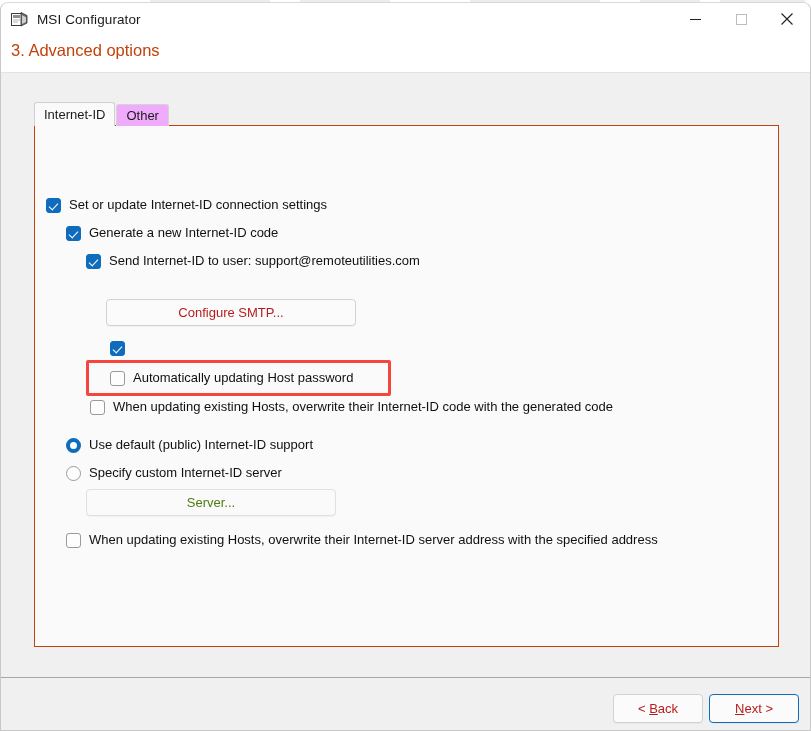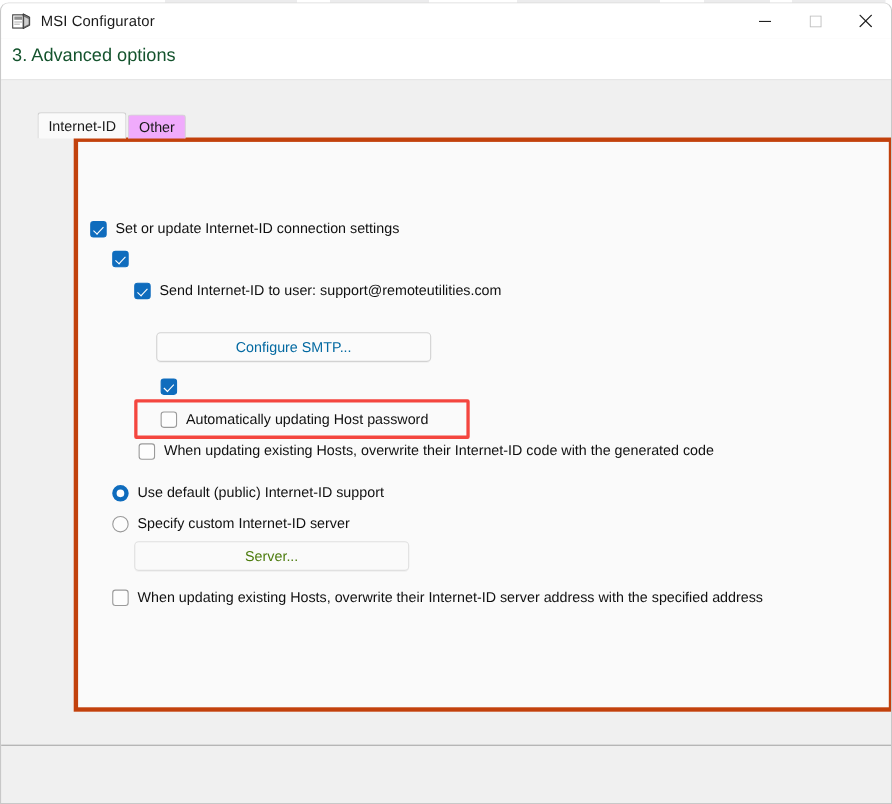--- a/index.html
+++ b/index.html
@@ -92,21 +92,21 @@
     width: 809px;
     height: 37px;
     background: #ffffff;
     box-sizing: border-box;
   }
   .step-title {
     position: absolute;
     left: 10px;
     top: 6px;
     font-size: 16.5px;
-    color: #14532d;
+    color: #c2410c;
   }
   .head-sep {
     position: absolute;
     left: 0; top: 69px;
     width: 809px;
     height: 1px;
     background: #e3e3e3;
   }
 
   
@@ -151,23 +151,22 @@
     z-index: 4;
   }
 
   .tabpanel {
     position: absolute;
     left: 33px;
     top: 52px;
     width: 745px;
     height: 522px;
     background: #fafafa;
-    border: 4px solid #c2410c;
-    box-sizing: border-box;
-    margin-left: 33px;
+    border: 1px solid #c2410c;
+    box-sizing: border-box;
   }
 
   
   .row {
     position: absolute;
     display: flex;
     align-items: center;
     white-space: nowrap;
   }
   .lbl {
@@ -222,21 +221,21 @@
   }
 
   
   .btn {
     box-sizing: border-box;
     background: #fbfbfb;
     border: 1px solid #d2d2d2;
     border-radius: 4px;
     font-family: "Liberation Sans", sans-serif;
     font-size: 13px;
-    color: #0369a1;
+    color: #b91c1c;
     display: flex;
     align-items: center;
     justify-content: center;
     box-shadow: 0 1px 0 rgba(0,0,0,.035);
   }
   .btn.disabled { color: #4d7c0f; background:#fafafa; border-color:#e0e0e0; }
 
   
   .highlight-box {
     position: absolute;
@@ -331,20 +330,21 @@
 
     <div class="tabpanel">
 
       <div class="row" style="left:11px; top:71px;">
         <span class="cb on"></span>
         <span class="lbl">Set or update Internet-ID connection settings</span>
       </div>
 
       <div class="row" style="left:31px; top:99px;">
         <span class="cb on"></span>
+        <span class="lbl">Generate a new Internet-ID code</span>
       </div>
 
       <div class="row" style="left:51px; top:127px;">
         <span class="cb on"></span>
         <span class="lbl">Send Internet-ID to user: support@remoteutilities.com</span>
       </div>
 
       <div class="btn" style="position:absolute; left:71px; top:173px; width:250px; height:27px;">
         <span>Configure SMTP...</span>
       </div>
@@ -380,14 +380,22 @@
 
       <div class="row" style="left:31px; top:406px;">
         <span class="cb off"></span>
         <span class="lbl">When updating existing Hosts, overwrite their Internet-ID server address with the specified address</span>
       </div>
 
     </div>
   </div>
 
   <div class="footer-sep"></div>
+  <div class="footer">
+    <div class="btn" style="left:612px; top:16px; width:90px; height:29px;">
+      <span><span>&lt; </span><span class="u">B</span><span>ack</span></span>
+    </div>
+    <div class="btn default" style="left:708px; top:16px; width:90px; height:29px;">
+      <span><span class="u">N</span><span>ext &gt;</span></span>
+    </div>
+  </div>
 
 </div>
 
 </body></html>

